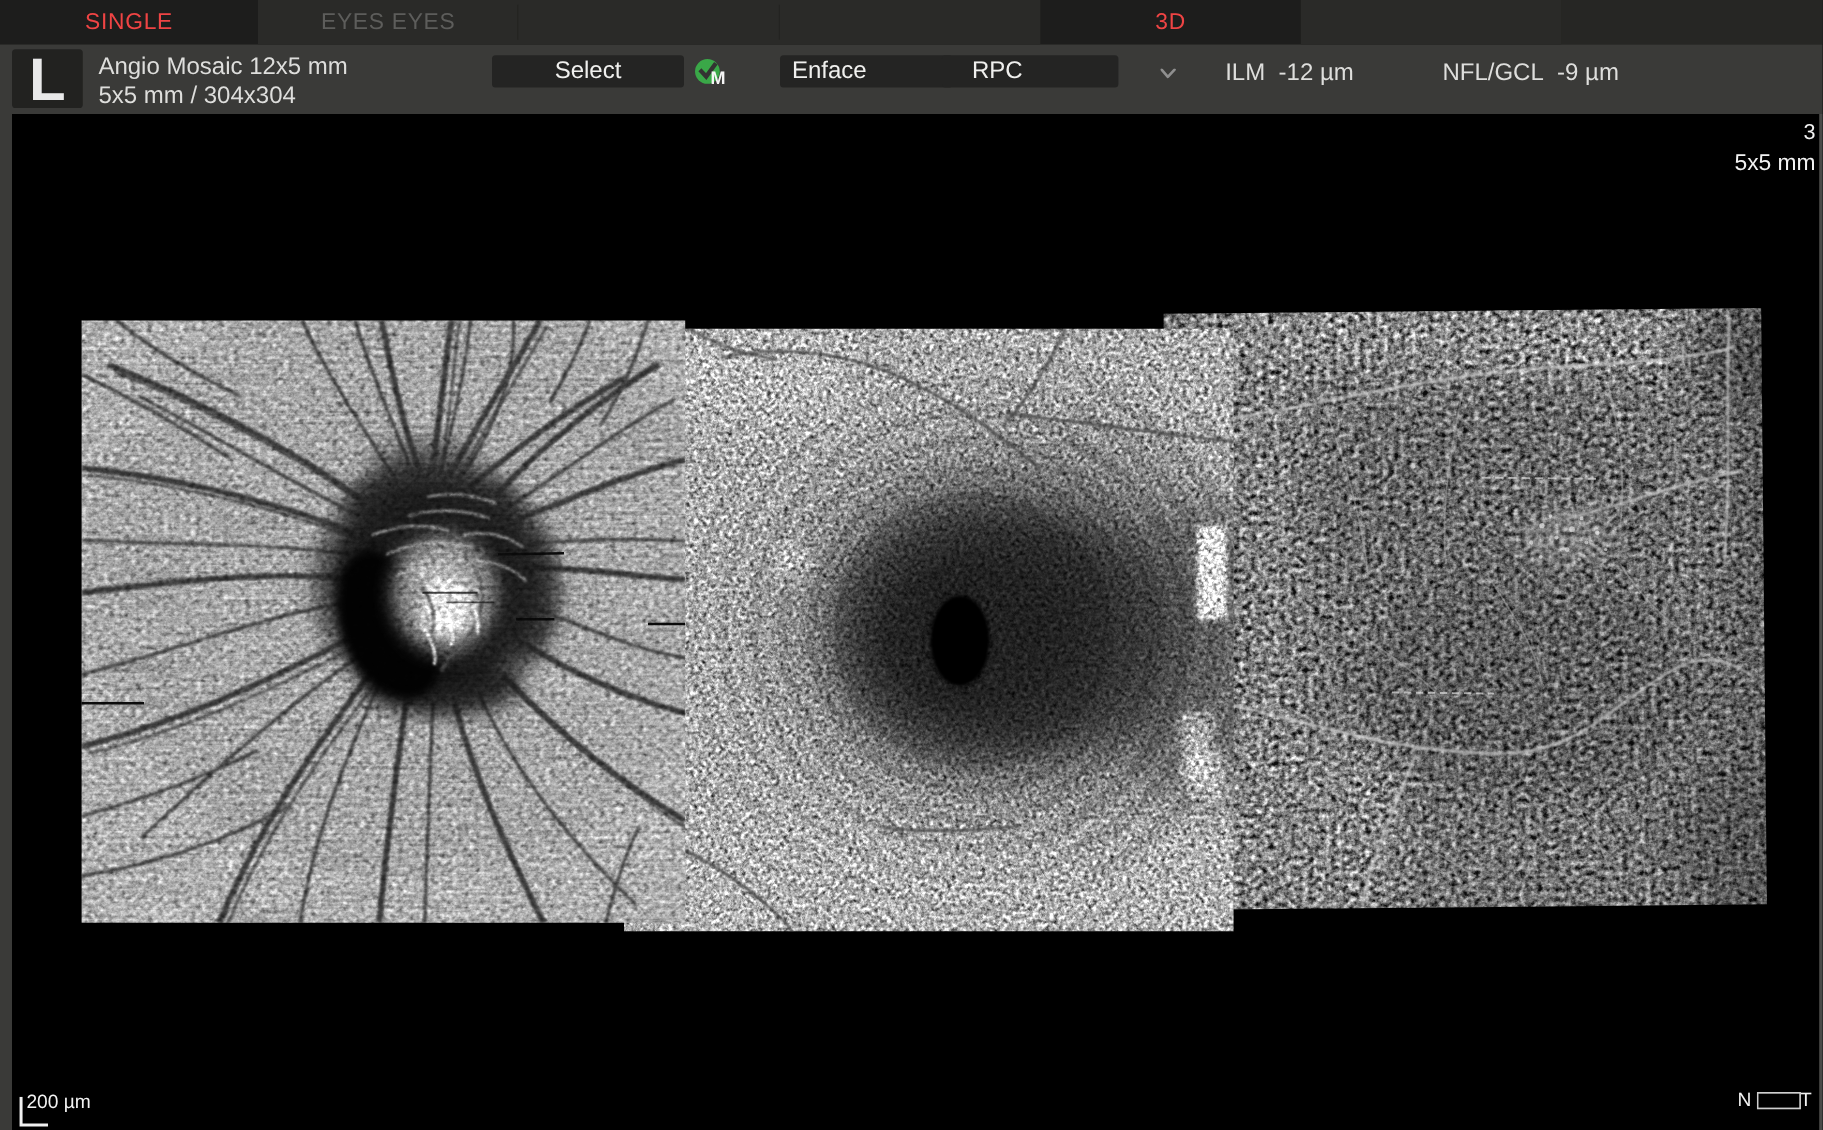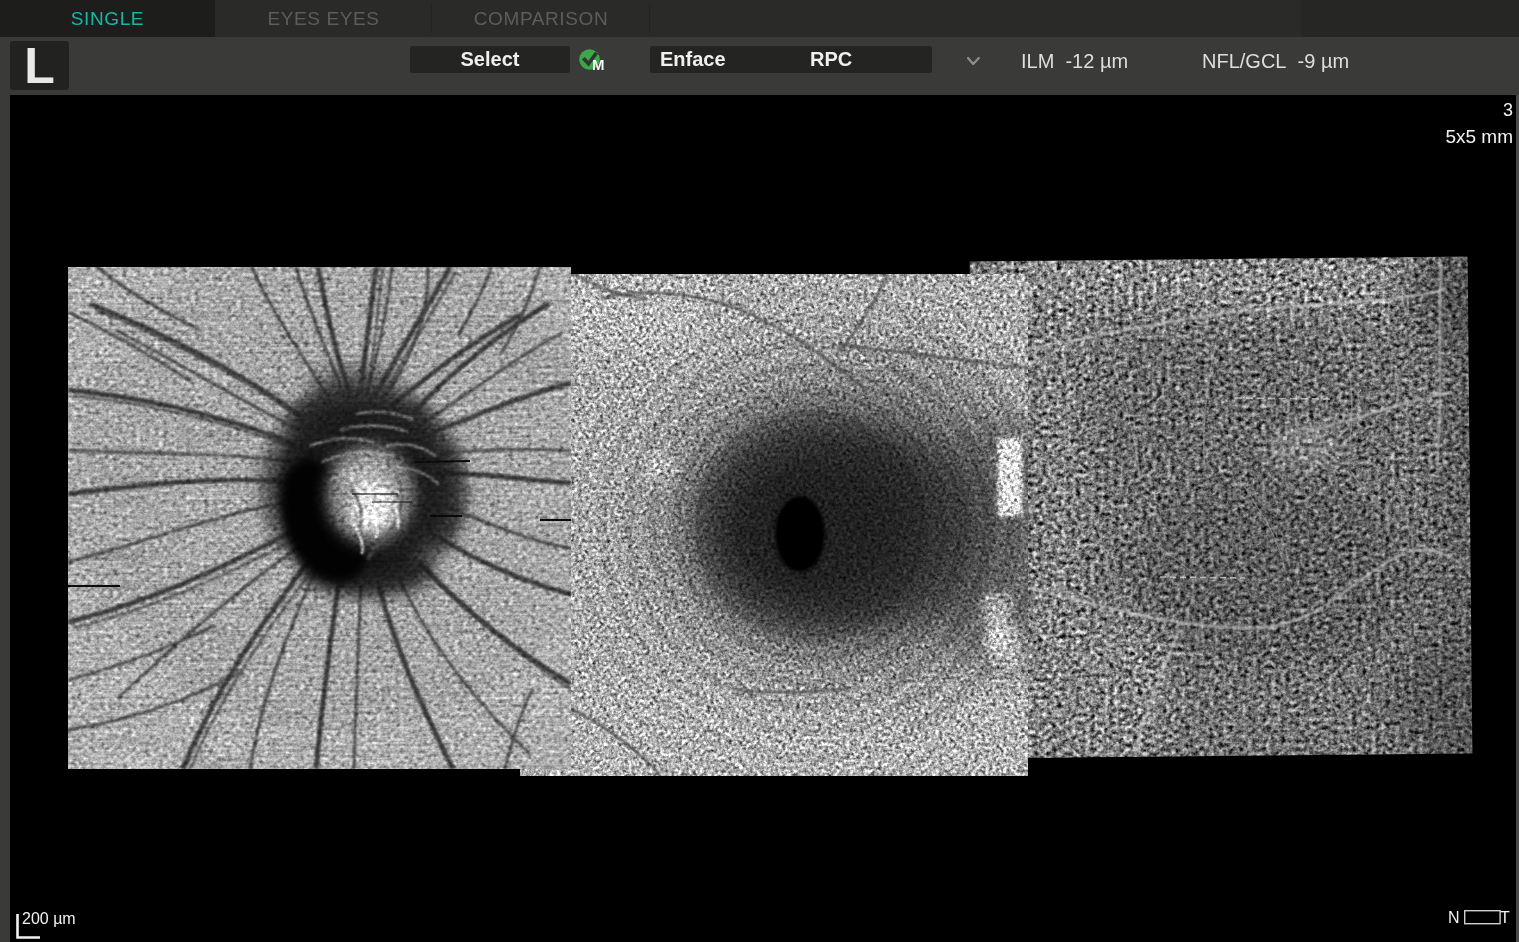--- a/index.html
+++ b/index.html
@@ -1,25 +1,25 @@
 <!DOCTYPE html>
 <html><head>
 <meta charset="utf-8">
 <style>
 html,body{margin:0;padding:0;}
 body{width:1519px;height:942px;background:#000;font-family:"Liberation Sans",sans-serif;overflow:hidden;position:relative;}
 .tabs{position:absolute;left:0;top:0;width:1519px;height:37px;background:#2a2a28;}
 .tab{position:absolute;top:0;height:37px;display:flex;align-items:center;justify-content:center;font-size:19px;letter-spacing:0.6px;color:#5d5d5b;}
-.tab.on{background:#1d1d1c;color:#14b8a6;}
+.tab.on{background:#1d1d1c;color:#ef4444;}
 .tab.sel{background:#3a3a39;color:#e8e8e8;}
 .tabfill{position:absolute;top:0;height:37px;left:1301px;width:218px;background:#262624;}
 .toolbar{position:absolute;left:0;top:37px;width:1519px;height:58px;background:#3a3a38;}
 .badge{position:absolute;left:10px;top:4px;width:59px;height:49px;background:#222220;border-radius:3px;color:#e9e9e9;font-size:50px;font-weight:bold;display:flex;align-items:center;justify-content:center;}
 .ttl{position:absolute;left:82px;top:7px;color:#dededc;font-size:20px;line-height:24px;}
-.btn{position:absolute;top:9px;height:27px;background:#242423;border-radius:3px;color:#f0f0ee;font-size:20px;display:flex;align-items:center;font-weight:bold;}
+.btn{position:absolute;top:9px;height:27px;background:#242423;border-radius:3px;color:#f0f0ee;font-size:20px;display:flex;align-items:center;}
 .lbl{position:absolute;top:13px;color:#dededc;font-size:20px;}
 .main{position:absolute;left:0;top:95px;width:1519px;height:847px;background:#000;}
 .lstrip{position:absolute;left:0;top:95px;width:10px;height:847px;background:#3a3a38;}
 .rstrip{position:absolute;left:1516px;top:95px;width:3px;height:847px;background:#4a4a48;}
 .otext{position:absolute;color:#f2f2f2;}
 </style>
 </head>
 <body>
 <div class="main"></div>
 <svg class="main" width="1519" height="847" viewBox="0 95 1519 847" style="top:95px;">
@@ -285,27 +285,28 @@
     <path d="M352 494 L 398 494" stroke-width="1.6" opacity="0.75"></path>
     <path d="M372 502 L 412 502" stroke-width="1.4" opacity="0.6"></path>
   </g>
 </g>
 </g>
 </svg>
 
 <div class="tabs">
   <div class="tab on" style="left:0;width:215px;">SINGLE</div>
   <div class="tab" style="left:215px;width:217px;">EYES EYES</div>
-  <div class="tab" style="left:432px;width:218px;">COMPARISON</div>
+  <div class="tab on" style="left:867px;width:217px;">3D</div>
   <div class="tabfill"></div>
   <div style="position:absolute;left:431px;top:4px;width:1px;height:29px;background:#232321;"></div>
   <div style="position:absolute;left:649px;top:4px;width:1px;height:29px;background:#232321;"></div>
 </div>
 <div class="toolbar">
   <div class="badge">L</div>
+  <div class="ttl">Angio Mosaic 12x5 mm<br>5x5 mm / 304x304</div>
   <div class="btn" style="left:410px;width:160px;justify-content:center;">Select</div>
   <svg style="position:absolute;left:577px;top:9px;" width="34" height="28" viewBox="0 0 34 28">
     <circle cx="12.5" cy="13.5" r="10.3" fill="#3aa848"></circle>
     <path d="M7.5 13.5 L11.5 17.8 L18.5 8.2" fill="none" stroke="#333332" stroke-width="3.6" stroke-linecap="square"></path>
     <text x="15" y="24" font-size="15" font-weight="bold" fill="#f5f5f5" font-family="Liberation Sans">M</text>
   </svg>
   <div class="btn" style="left:650px;width:144px;padding-left:10px;box-sizing:border-box;">Enface</div>
   <svg style="position:absolute;left:788px;top:20px;" width="13" height="9" viewBox="0 0 13 9">
       <polyline points="1,1 6.2,7 11.8,1" fill="none" stroke="#8f8f8f" stroke-width="2.2" stroke-linecap="round" stroke-linejoin="round"></polyline>
     </svg>

